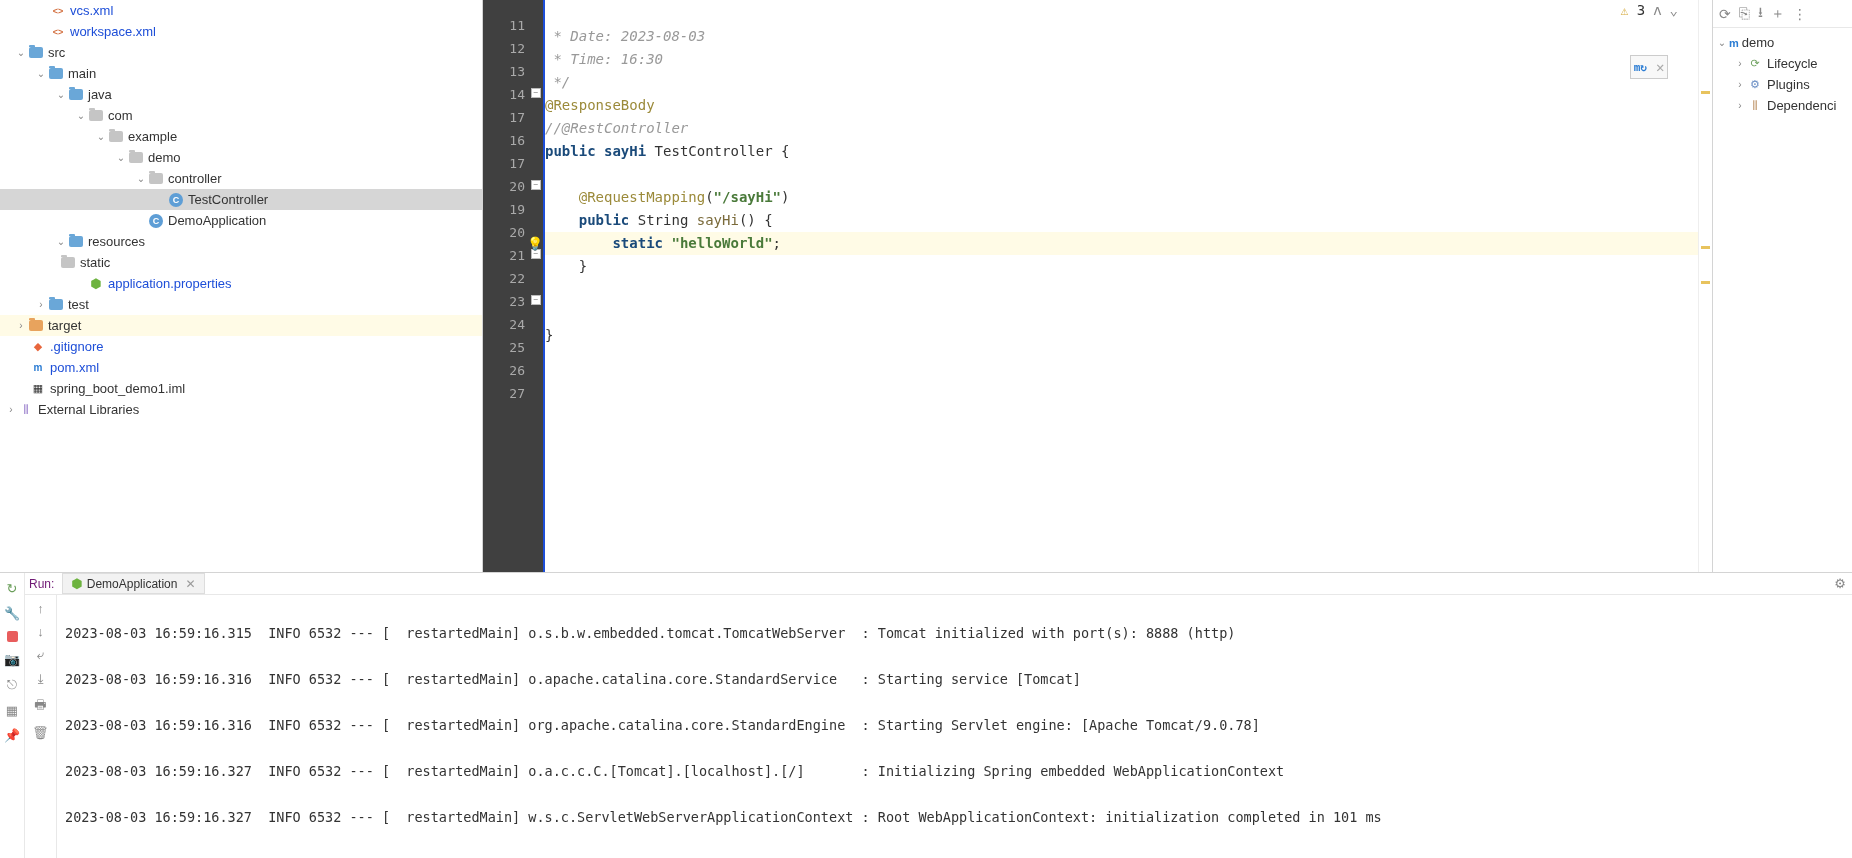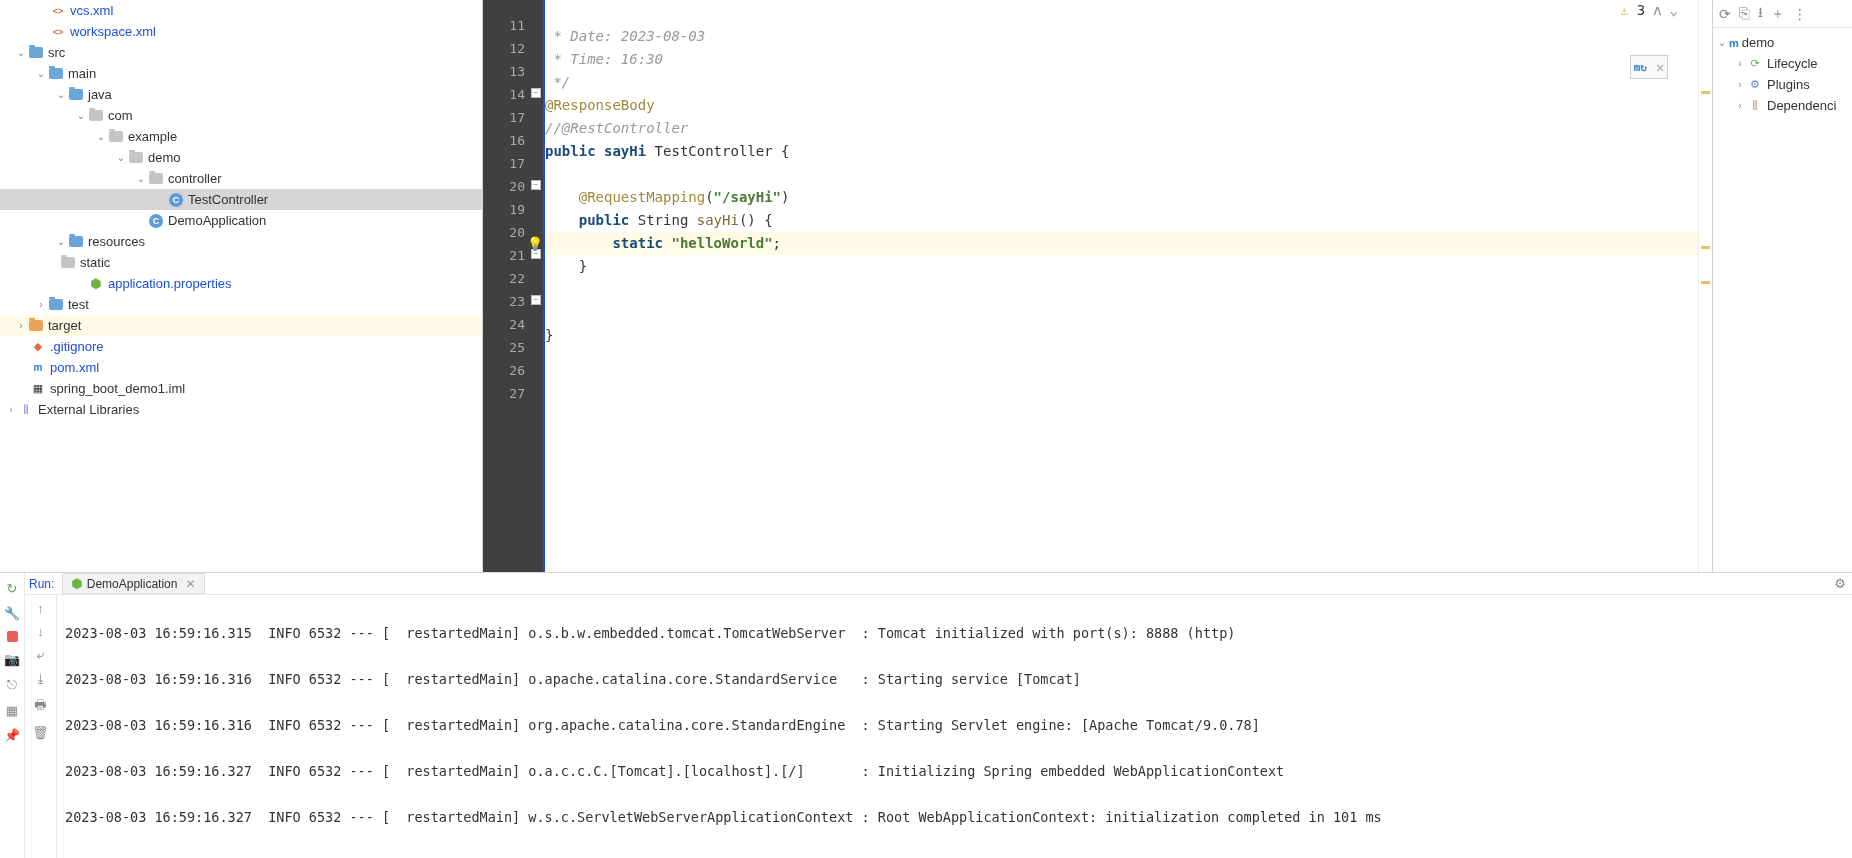--- a/index.html
+++ b/index.html
@@ -50,21 +50,21 @@
 .maven-toolbar { height:28px; border-bottom:1px solid #e8e8e8; display:flex; align-items:center; gap:8px; padding:0 6px; }
 .maven-toolbar span { color:#888; cursor:pointer; font-size:14px; }
 .maven-tree { padding:4px 2px; }
 .maven-row { display:flex; align-items:center; height:21px; cursor:pointer; }
 .run-panel { height:285px; display:flex; }
 .run-left { width:25px; background:#fff; border-right:1px solid #e8e8e8; display:flex; flex-direction:column; align-items:center; gap:10px; padding-top:8px; }
 .run-left span { color:#888; cursor:pointer; font-size:13px; }
 .run-left .stop { color:#fff; background:#e85d5d; width:11px; height:11px; border-radius:2px; }
 .run-main { flex:1; display:flex; flex-direction:column; }
 .run-tabs { height:28px; display:flex; align-items:center; border-bottom:1px solid #e8e8e8; padding-left:4px; }
-.run-label { color:#1d4ed8; font-size:12px; margin-right:8px; }
+.run-label { color:#701a75; font-size:12px; margin-right:8px; }
 .run-tab { display:flex; align-items:center; gap:4px; padding:2px 8px; background:#f2f2f2; border:1px solid #ddd; font-size:12px; }
 .run-tab .x { color:#999; margin-left:4px; cursor:pointer; }
 .run-tools { width:32px; border-right:1px solid #e8e8e8; display:flex; flex-direction:column; align-items:center; gap:8px; padding-top:6px; }
 .run-tools span { color:#888; cursor:pointer; font-size:13px; }
 .run-body { flex:1; display:flex; }
 .console { flex:1; overflow:auto; font-family:Consolas,monospace; font-size:13.5px; padding:4px 8px; line-height:23px; white-space:pre; color:#333; }
 .run-settings { position:absolute; right:6px; color:#888; cursor:pointer; }
 .maven-icon-m { color:#2b7cd3; font-weight:bold; font-size:11px; margin-right:3px; }
 </style>
 </head>

